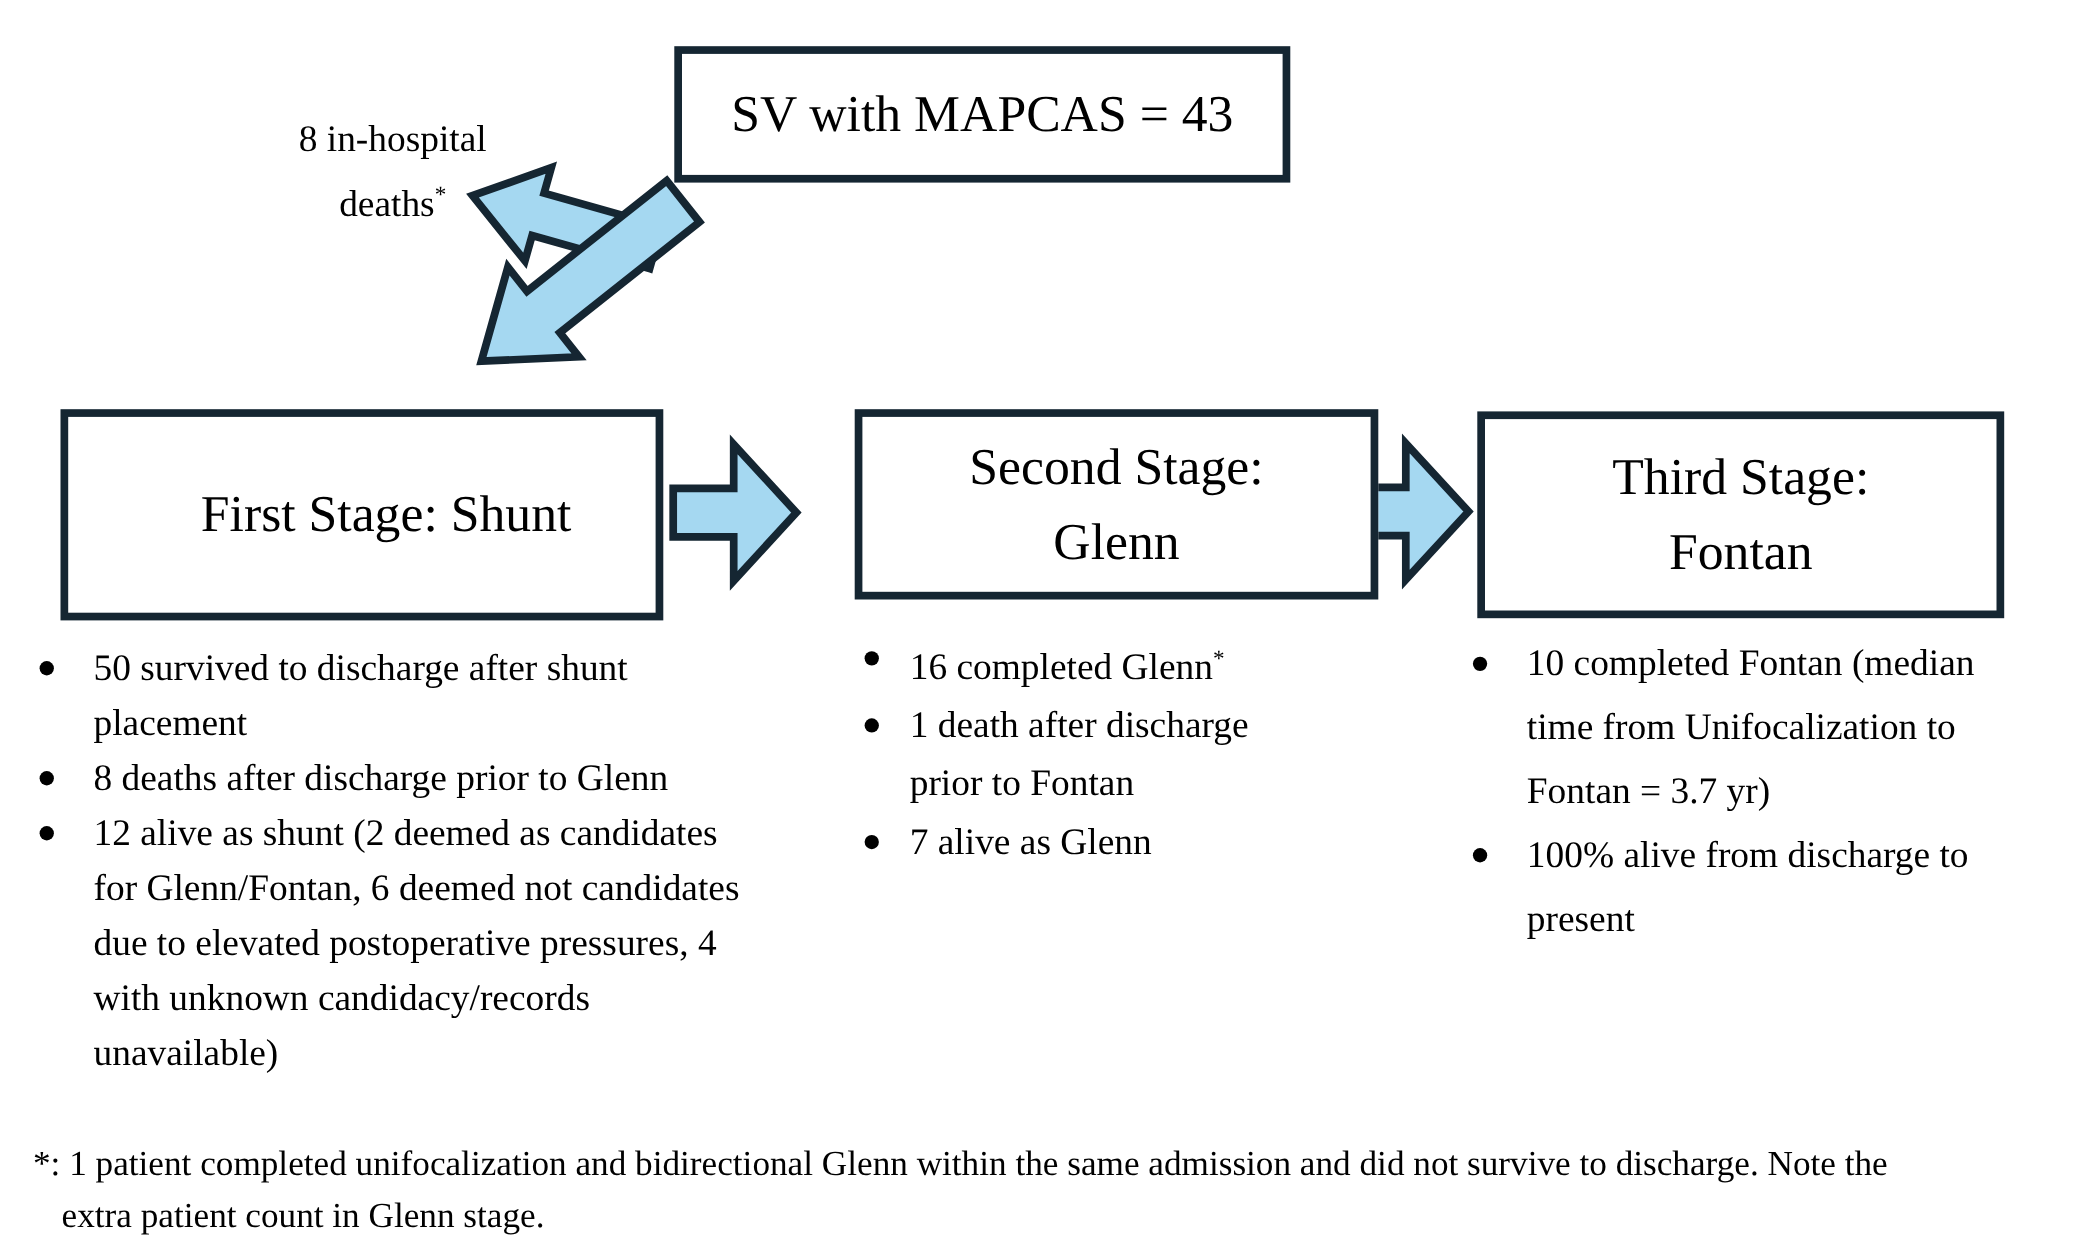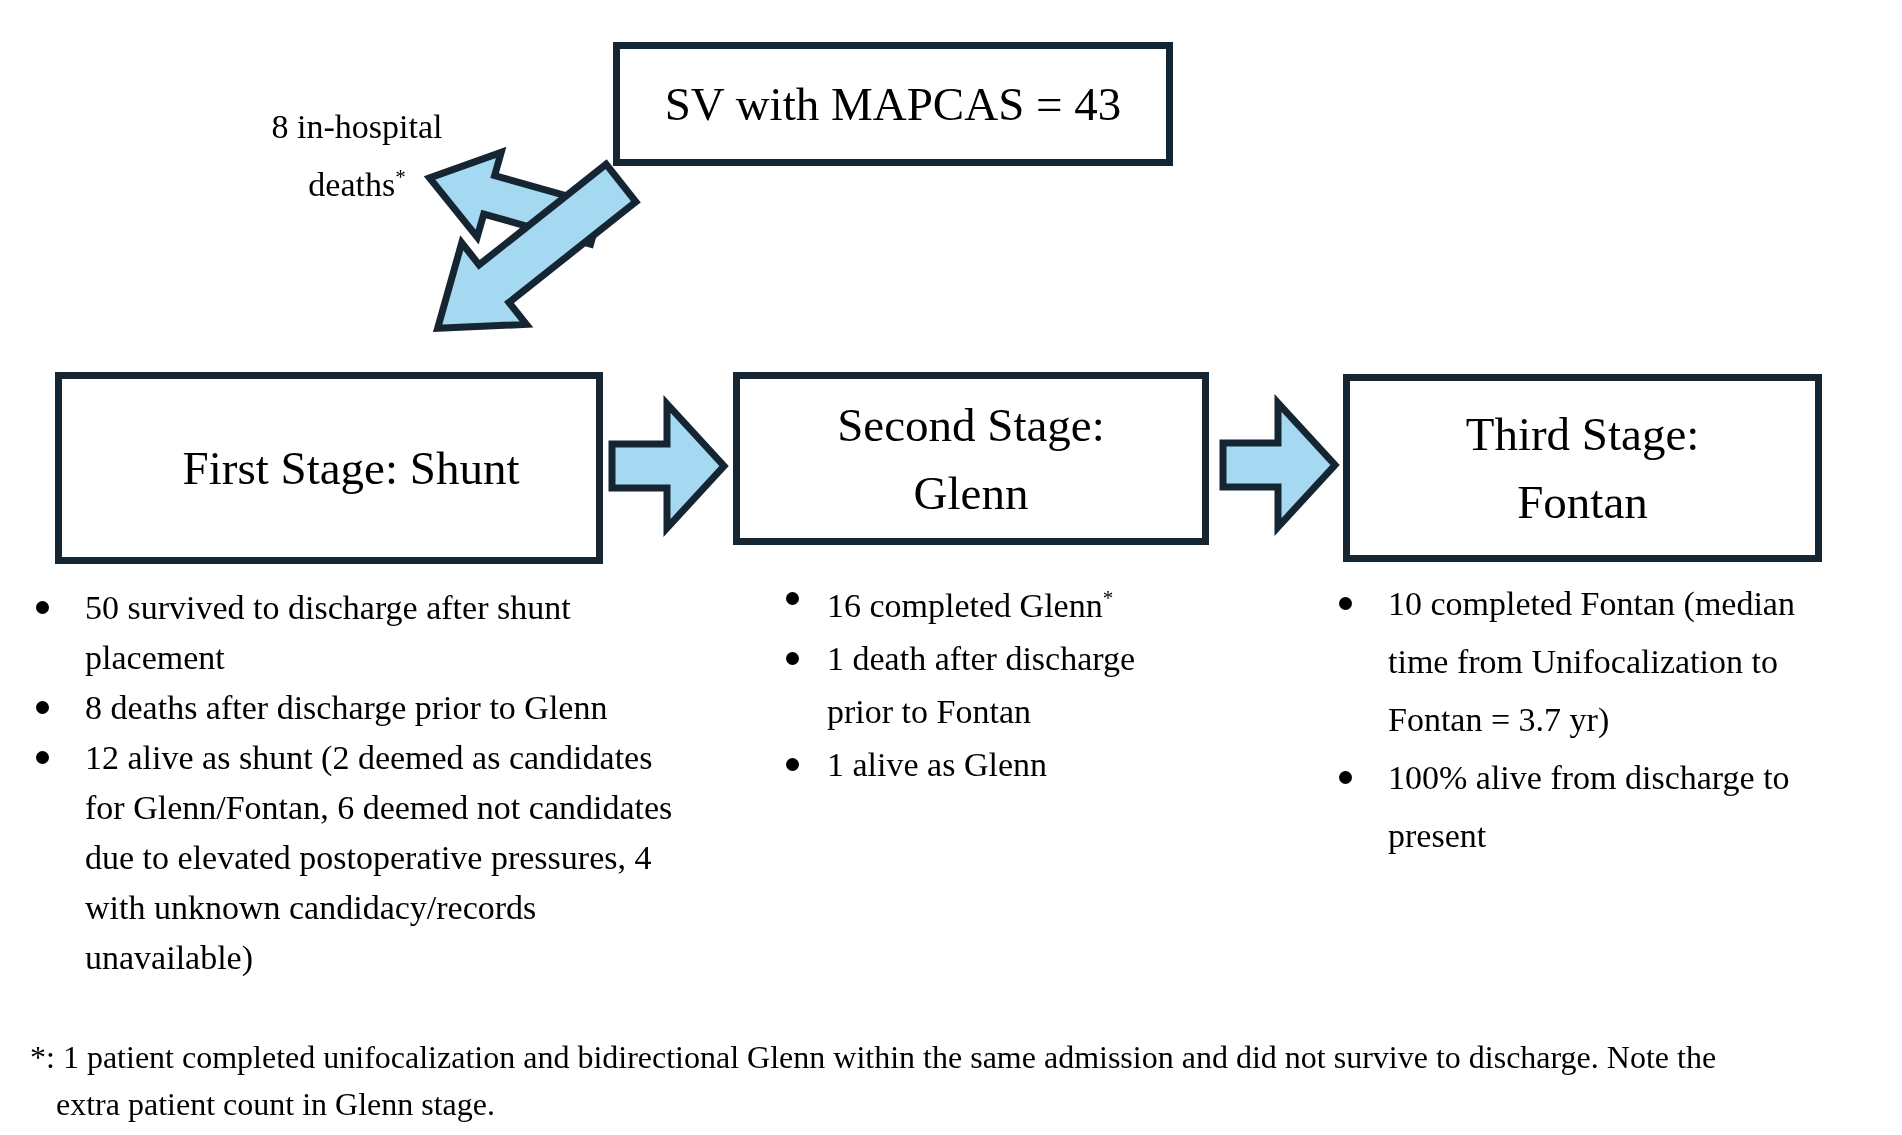--- a/index.html
+++ b/index.html
@@ -31,21 +31,21 @@
     display: flex;
     flex-direction: column;
     align-items: center;
     justify-content: center;
     text-align: center;
     font-size: 47px;
     line-height: 68px;
   }
   .sv-box  { left: 613px;  top: 42px;  width: 560px; height: 124px; }
   .box1    { left: 55px;   top: 372px; width: 548px; height: 192px; padding-left: 44px; }
-  .box2    { left: 733px;  top: 372px; width: 476px; height: 173px; }
+  .box2    { left: 777px;  top: 372px; width: 476px; height: 173px; }
   .box3    { left: 1343px; top: 374px; width: 479px; height: 188px; }
   .deaths-note {
     position: absolute;
     left: 197px; top: 102px;
     width: 320px;
     text-align: center;
     font-size: 34px;
     line-height: 50px;
   }
   sup { font-size: 0.62em; }
@@ -140,21 +140,21 @@
       <span class="dot"></span>
       <span class="t">16 completed Glenn</span><sup>*</sup>
     </li>
     <li>
       <span class="dot"></span>
       <span class="t">1 death after discharge
 prior to Fontan</span>
     </li>
     <li>
       <span class="dot"></span>
-      <span class="t">1 alive as Glenn</span>
+      <span class="t">7 alive as Glenn</span>
     </li>
   </ul>
 
   <ul class="list list3">
     <li>
       <span class="dot"></span>
       <span class="t">10 completed Fontan (median
 time from Unifocalization to
 Fontan = 3.7 yr)</span>
     </li>

